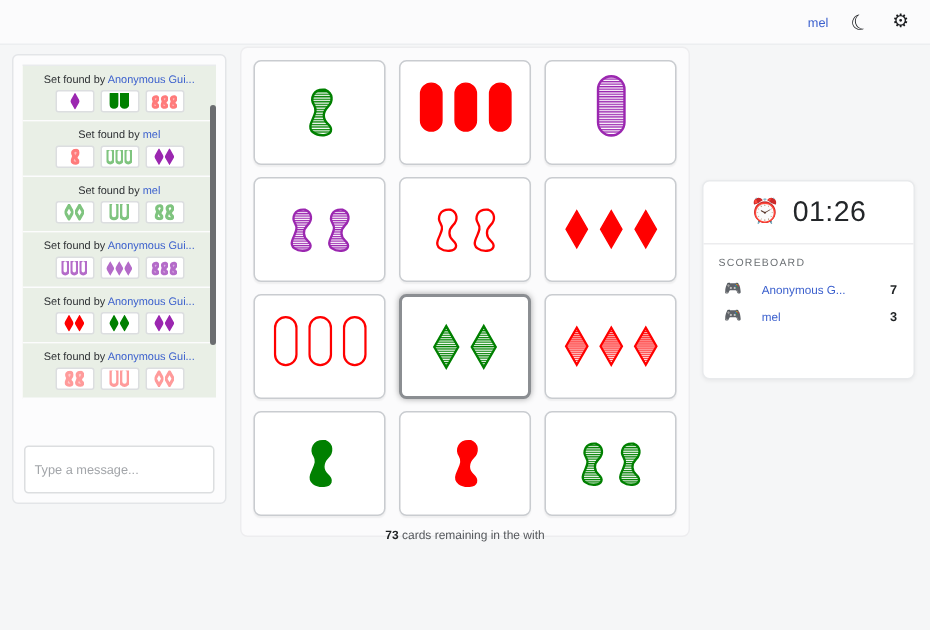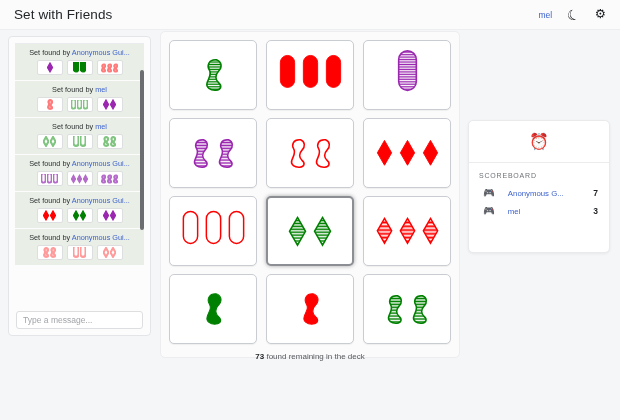--- a/index.html
+++ b/index.html
@@ -67,21 +67,21 @@
     display: flex; align-items: center; justify-content: center;
     gap: 1px;
   }
   .chat-scrollbar {
     position: absolute; right: 0px; top: 26px;
     width: 4px; height: 160px;
     background: #6b6d70; border-radius: 2px;
   }
   .chat-input {
     margin: 5px 1px 6px 1px;
-    height: 18px;
+    height: 32px;
     border: 1px solid #dcdee0; border-radius: 3px;
     background: #fff;
     font-size: 8.5px; color: #9a9da1;
     font-family: "Liberation Sans", sans-serif;
     padding: 0 6px;
     outline: none;
   }
   .chat-input::placeholder { color: #a2a5a9; }
 
   
@@ -148,21 +148,20 @@
   .score-name {
     font-size: 7.8px; color: #3a5fcd;
     margin-left: 13px; white-space: nowrap;
   }
   .score-val { margin-left: auto; font-size: 8.5px; font-weight: bold; color: #1e2123; }
 </style>
 </head>
 <body>
 
 <div class="header">
-  <div class="app-title">Set with Friends</div>
   <div class="header-right">
     <span class="user-link">mel</span>
     <span class="moon-icon">☾</span>
     <span class="gear-icon">⚙</span>
   </div>
 </div>
 
 <div class="chat-panel">
   <div class="chat-scroll">
     <div class="chat-list" id="chat-list">
@@ -568,27 +567,28 @@
               <pattern id="p23" width="10" height="8" patternUnits="userSpaceOnUse">
               <rect width="10" height="8" fill="#fff"></rect>
               <rect width="10" height="4.2" fill="#008000"></rect>
             </pattern>
             </defs>
             <path d="M66,4 C90,14 92,40 74,58 C56,76 58,98 74,112 C92,128 86,146 62,148 C36,150 12,136 20,112 C30,84 42,72 30,52 C18,32 26,0 66,4 Z" fill="url(#p23)" stroke="#008000" stroke-width="8.170212765957448"></path>
           </svg></span>
       </div>
     </div>
   <div class="deck-text">
-    <b>73</b><span> found remaining in the deck</span>
+    <b>73</b><span> cards remaining in the with</span>
   </div>
 </div>
 
 <div class="score-panel">
   <div class="timer-row">
     <span class="alarm-icon">⏰</span>
+    <span class="timer-value">01:26</span>
   </div>
   <div class="score-title">SCOREBOARD</div>
   <div id="score-rows">
       <div class="score-row">
         <span class="pad-icon">🎮</span>
         <span class="score-name">Anonymous G...</span>
         <span class="score-val">7</span>
       </div>
       <div class="score-row">
         <span class="pad-icon">🎮</span>

